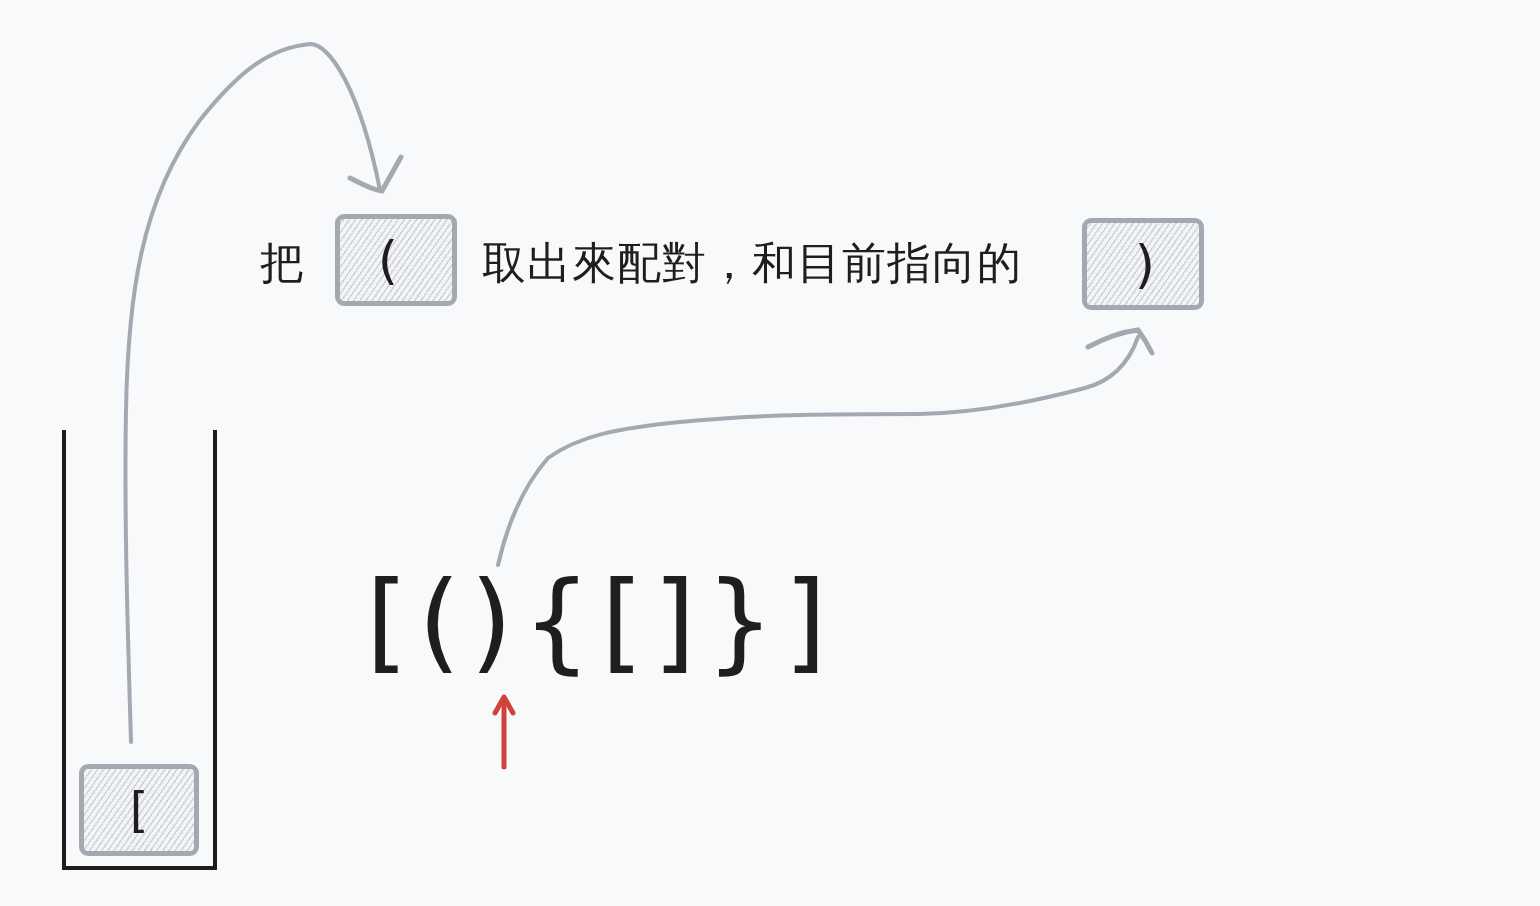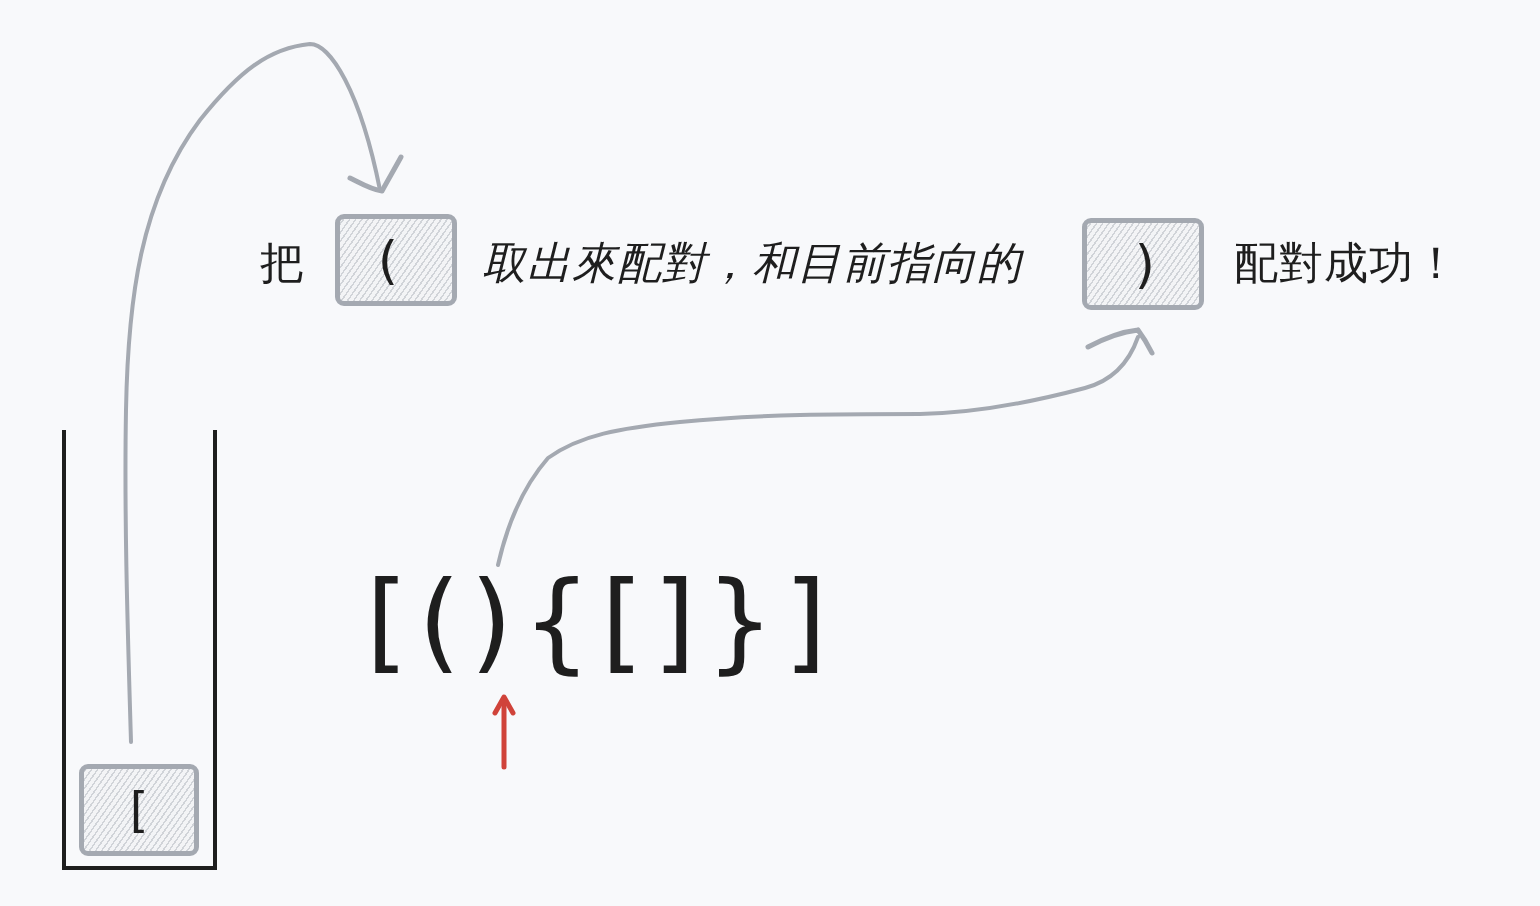--- a/index.html
+++ b/index.html
@@ -69,27 +69,26 @@
 <body>
 
 <div class="canvas">
 
   <span class="text-seg" style="left:260px; top:241px;">把</span>
 
   <div class="token-box" style="left:335px; top:214px; width:122px; height:92px; font-size:52px;">
     <span style="margin-left:-16px;">(</span>
   </div>
 
-  <span class="text-seg" style="left:482px; top:241px;font-style:italic;">取出來配對，和目前指向的</span>
+  <span class="text-seg" style="left:482px; top:241px;">取出來配對，和目前指向的</span>
 
   <div class="token-box" style="left:1082px; top:218px; width:122px; height:92px; font-size:52px;">
     <span style="margin-left:4px;">)</span>
   </div>
 
-  <span class="text-seg" style="left:1234px; top:241px;">配對成功！</span>
 
   <div class="bracket-string">
     <span>[</span><span>(</span><span>)</span><span>{</span><span>[</span><span>]</span><span>}</span><span>]</span>
   </div>
 
   <div class="stack-wall" style="left:62px; top:430px; width:4px; height:440px;"></div>
   <div class="stack-wall" style="left:213px; top:430px; width:4px; height:440px;"></div>
   <div class="stack-wall" style="left:62px; top:866px; width:155px; height:4px;"></div>
 
   <div class="token-box" style="left:79px; top:764px; width:120px; height:92px; font-size:48px;">

